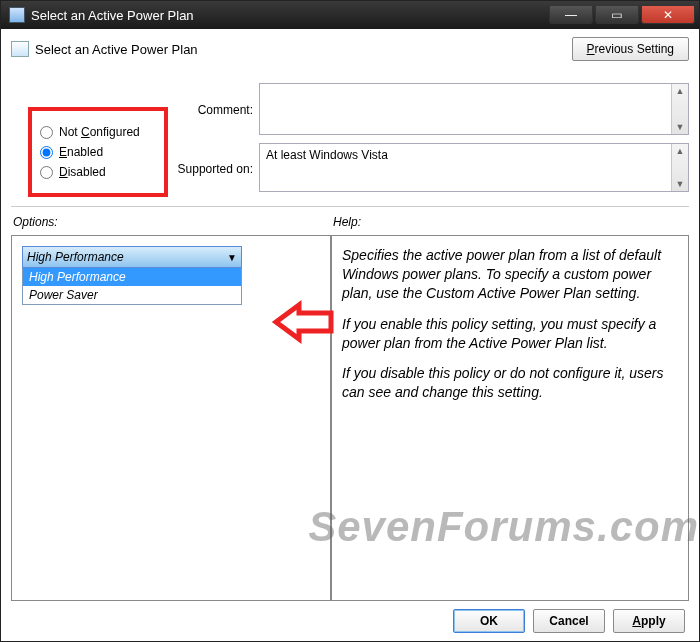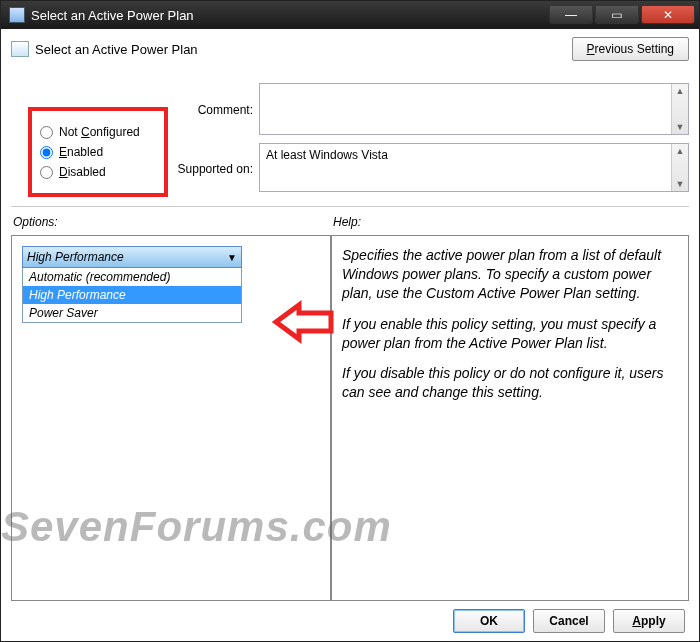--- a/index.html
+++ b/index.html
@@ -146,21 +146,21 @@
   .button-bar {
     display: flex; gap: 8px; justify-content: flex-end;
     padding: 8px 4px 0 4px;
     font-weight: bold;
   }
   .button-bar .btn { min-width: 72px; text-align: center; }
   .btn.default { border: 1px solid #3b7dd8; box-shadow: 0 0 0 1px #8cc3ef inset; }
   .watermark {
     position: absolute;
     left: 0; right: 0; bottom: 90px;
-    text-align: left;
+    text-align: right;
     font-size: 42px;
     font-weight: bold;
     color: rgba(100,100,100,0.45);
     font-family: Verdana, Arial, sans-serif;
     letter-spacing: 1px;
     pointer-events: none;
     font-style: italic;
   }
   .arrow-annot {
     position: absolute;
@@ -236,21 +236,20 @@
 
     <div class="split">
       <div class="col left">
         <div class="col-title">Options:</div>
         <div class="panel">
           <div class="combo">
             <span>High Performance</span>
             <span class="tri">▼</span>
           </div>
           <div class="combo-list">
-            <div>Automatic (recommended)</div>
             <div class="sel">High Performance</div>
             <div>Power Saver</div>
           </div>
         </div>
       </div>
       <div class="col">
         <div class="col-title">Help:</div>
         <div class="panel help-text">
           <p>Specifies the active power plan from a list of default Windows power plans. To specify a custom power plan, use the Custom Active Power Plan setting.</p>
           <p>If you enable this policy setting, you must specify a power plan from the Active Power Plan list.</p>

